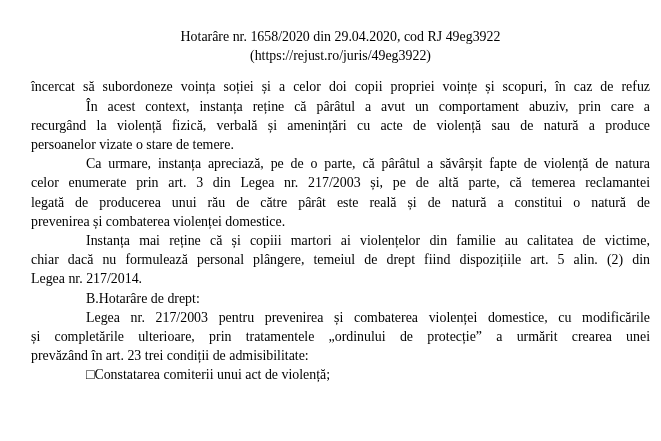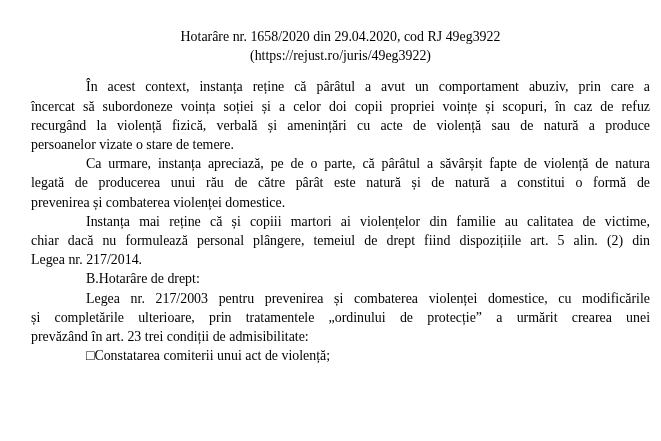--- a/index.html
+++ b/index.html
@@ -47,28 +47,29 @@
 </head>
 <body>
 
 <div class="page">
   <div class="doc-header">
     <span class="hline">Hotarâre nr. 1658/2020 din 29.04.2020, cod RJ 49eg3922</span>
     <span class="hline">(https://rejust.ro/juris/49eg3922)</span>
   </div>
   <div class="doc-body">
       <p class="par">
+        <span class="line just">încercat să subordoneze voința soției și a celor doi copii propriei voințe și scopuri, în caz de refuz</span>
         <span class="line first just">În acest context, instanța reține că pârâtul a avut un comportament abuziv, prin care a</span>
-        <span class="line just">încercat să subordoneze voința soției și a celor doi copii propriei voințe și scopuri, în caz de refuz</span>
         <span class="line just">recurgând la violență fizică, verbală și amenințări cu acte de violență sau de natură a produce</span>
         <span class="line">persoanelor vizate o stare de temere.</span>
       </p>
       <p class="par">
         <span class="line first just">Ca urmare, instanța apreciază, pe de o parte, că pârâtul a săvârșit fapte de violență de natura</span>
-        <span class="line just">legată de producerea unui rău de către pârât este natură și de natură a constitui o formă de</span>
+        <span class="line just">celor enumerate prin art. 3 din Legea nr. 217/2003 și, pe de altă parte, că temerea reclamantei</span>
+        <span class="line just">legată de producerea unui rău de către pârât este reală și de natură a constitui o natură de</span>
         <span class="line">prevenirea și combaterea violenței domestice.</span>
       </p>
       <p class="par">
         <span class="line first just">Instanța mai reține că și copiii martori ai violențelor din familie au calitatea de victime,</span>
         <span class="line just">chiar dacă nu formulează personal plângere, temeiul de drept fiind dispozițiile art. 5 alin. (2) din</span>
         <span class="line">Legea nr. 217/2014.</span>
       </p>
       <p class="par">
         <span class="line first">B.Hotarâre de drept:</span>
       </p>

